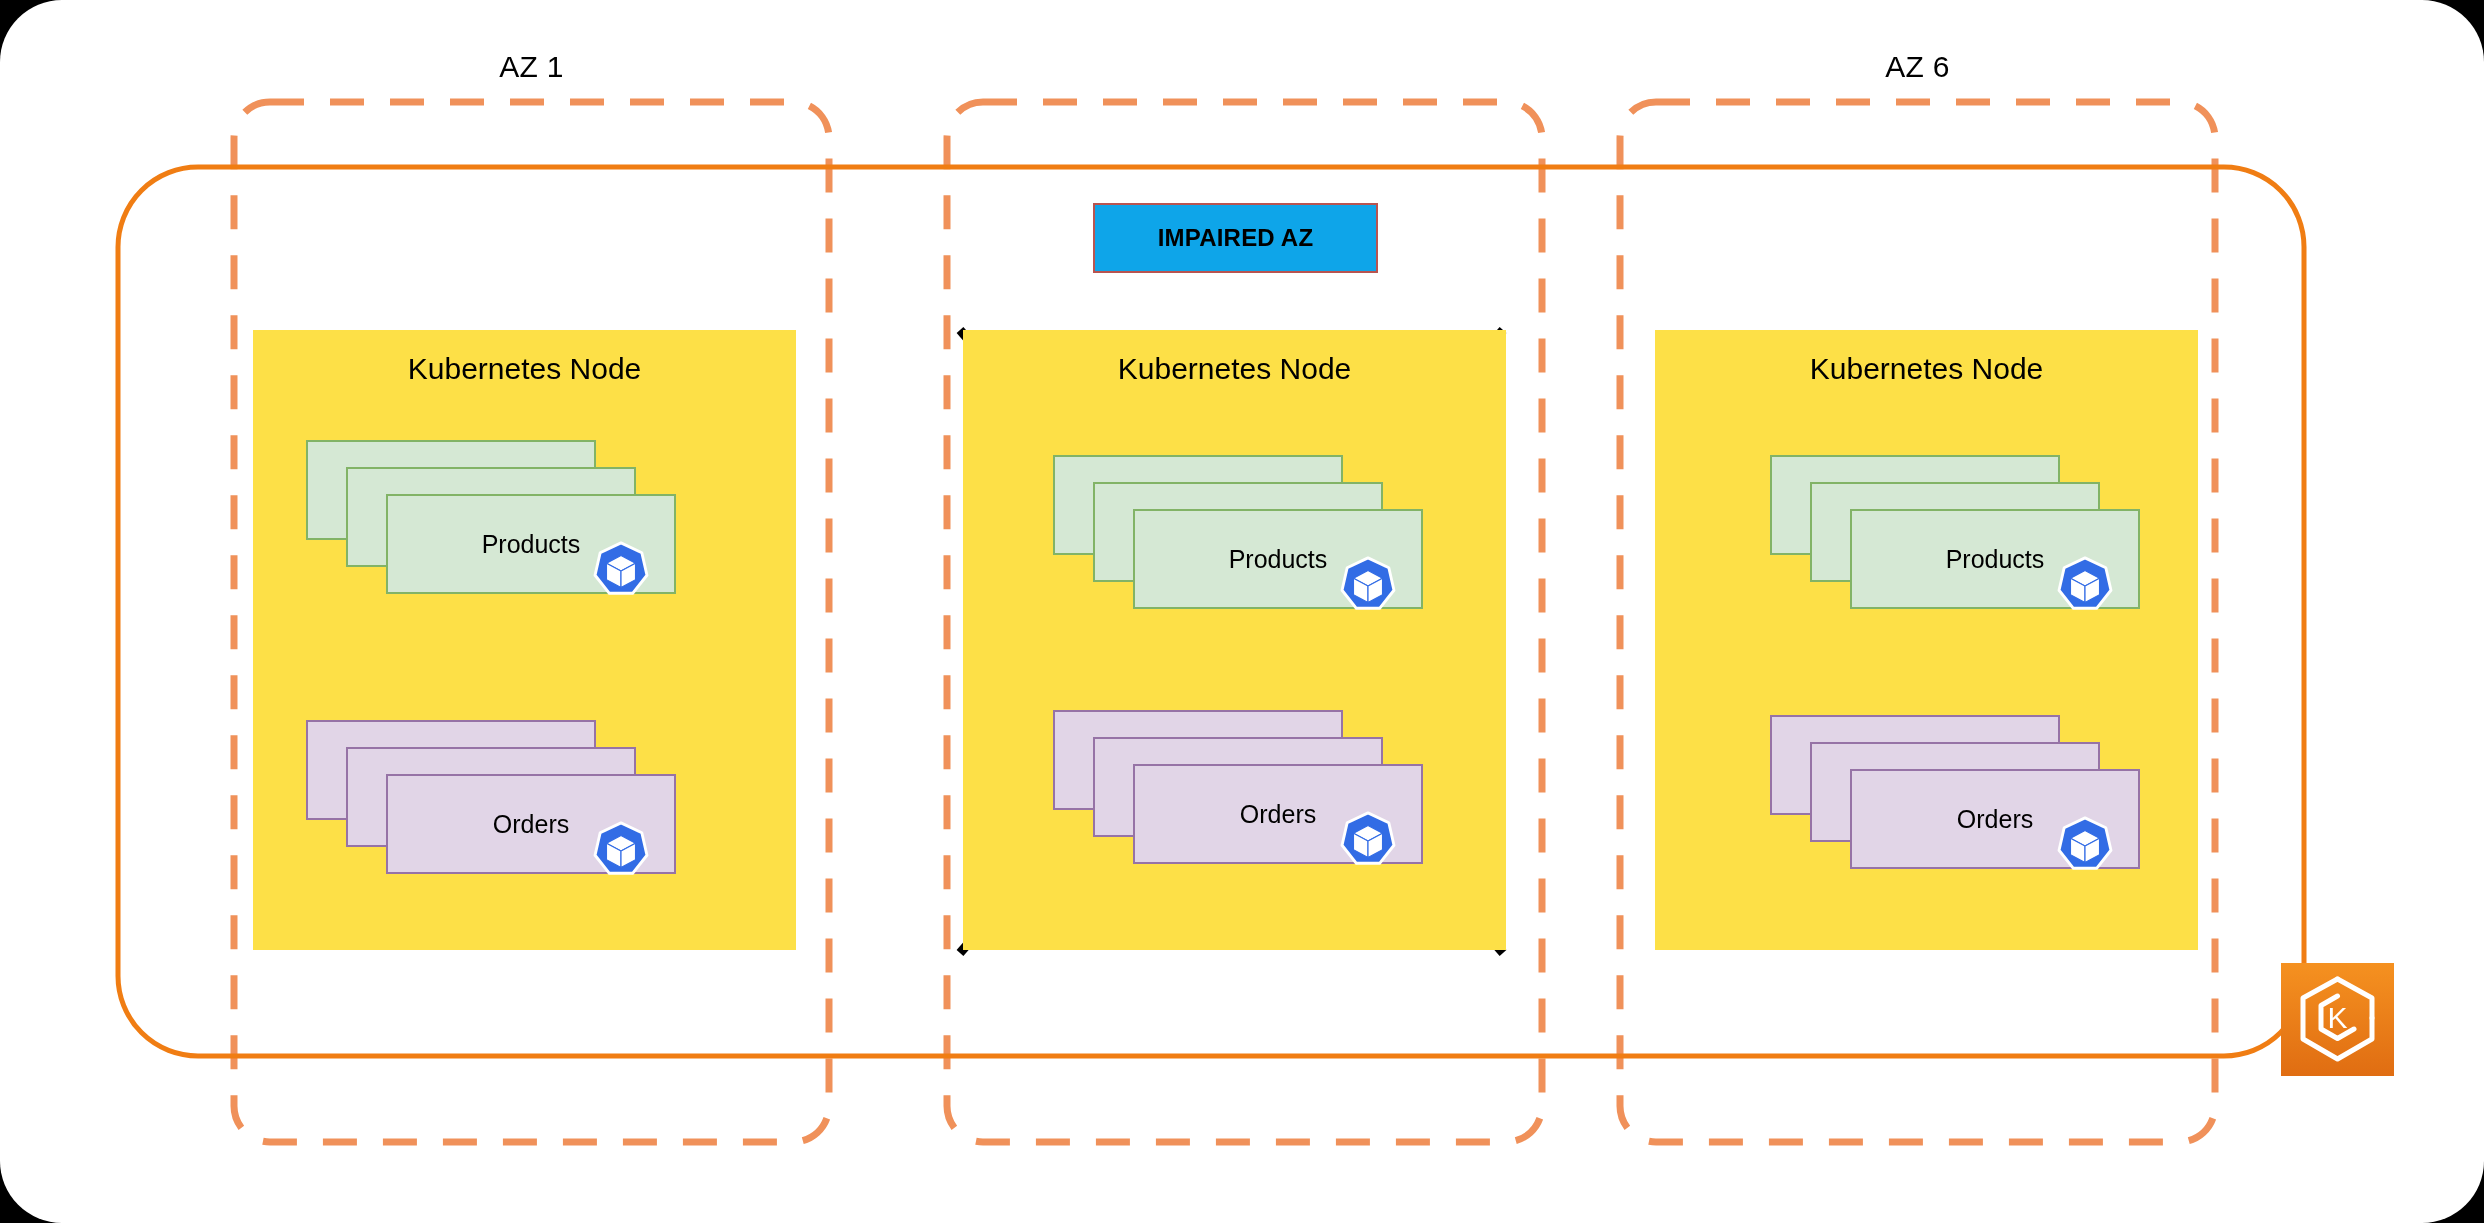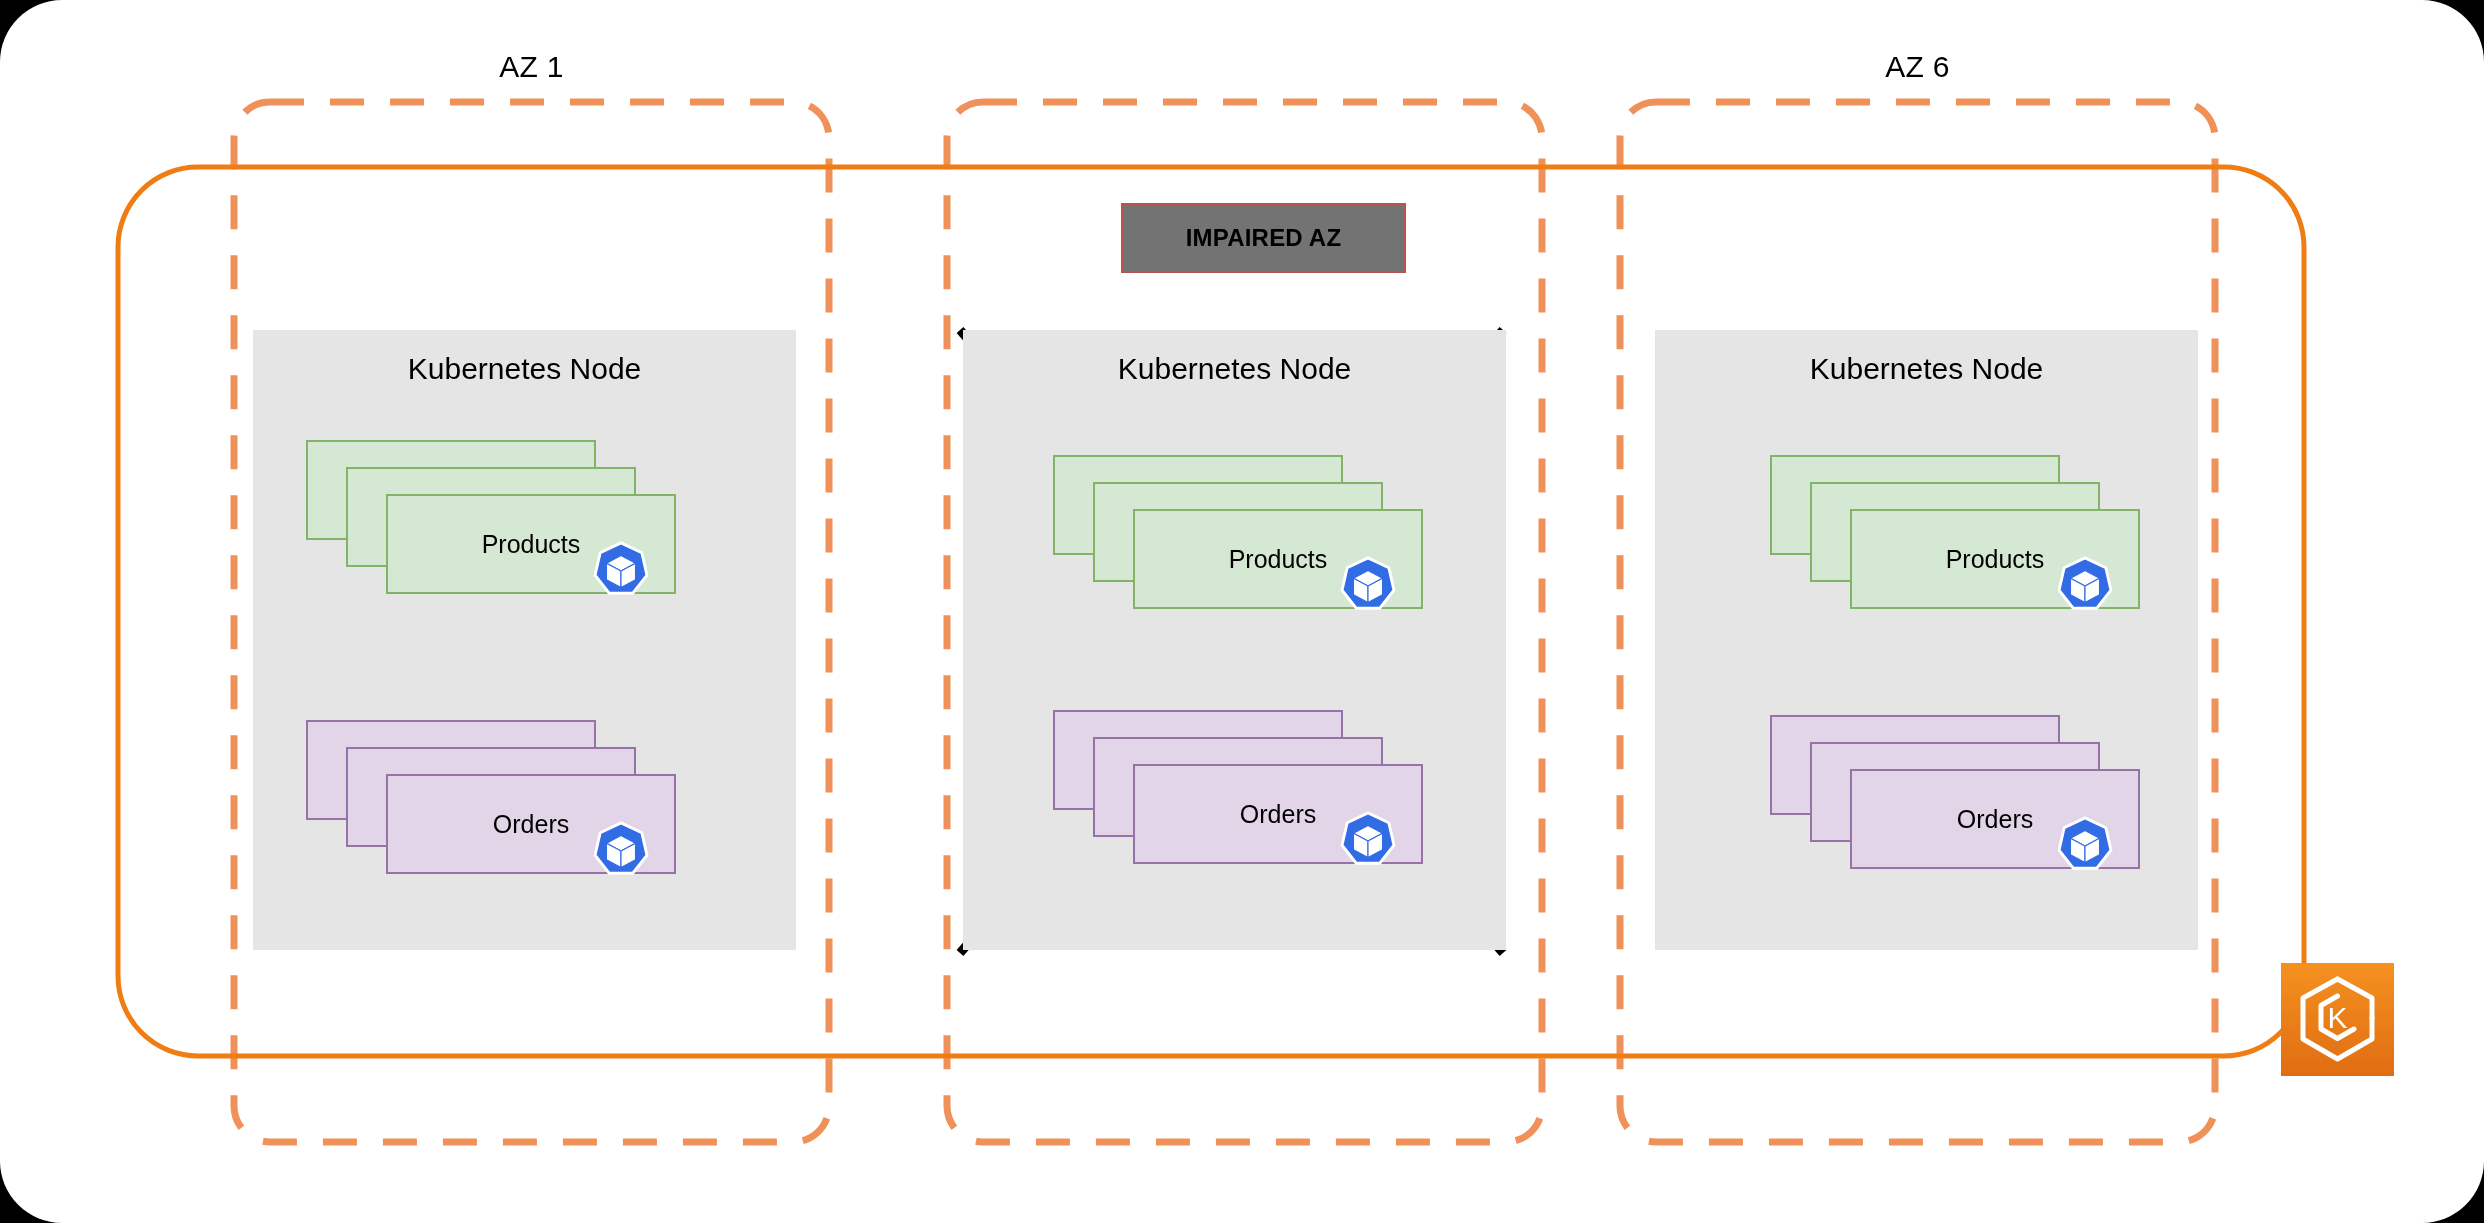--- a/index.html
+++ b/index.html
@@ -29,21 +29,21 @@
     font-size: 30px;
     color: #000000;
     text-align: center;
     white-space: nowrap;
     letter-spacing: 0.3px;
   }
 
   
   .node-panel {
     position: absolute;
-    background: #e5e5e5;
+    background: #fde047;
   }
   .node-title {
     position: absolute;
     top: 22px; left: 0; right: 0;
     text-align: center;
     font-size: 30px;
     color: #000000;
     white-space: nowrap;
   }
 
@@ -71,27 +71,26 @@
   
   .k8s-badge {
     position: absolute;
     width: 62px; height: 62px;
     left: 284px; top: 100px;
   }
 
   
   .impaired-badge {
     position: absolute;
-    background: #737373;
+    background: #0ea5e9;
     border: 2px solid #b85450;
     display: flex; align-items: center; justify-content: center;
     font-size: 24px; font-weight: bold; color: #000000;
     letter-spacing: 0.2px;
     white-space: nowrap;
-    margin-left: 28px;
   }
 
   
   .eks-logo {
     position: absolute;
     width: 113px; height: 113px;
     background: linear-gradient(180deg, #f59120 0%, #e06d12 100%);
   }
 </style>
 </head>

